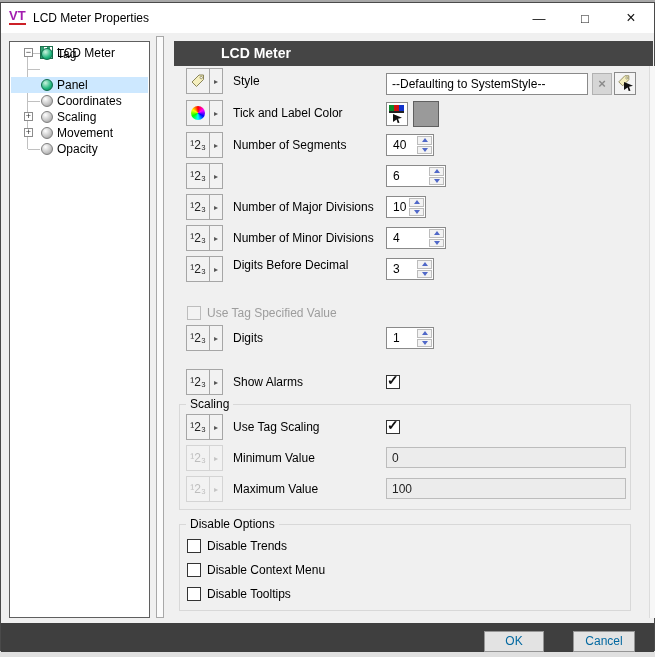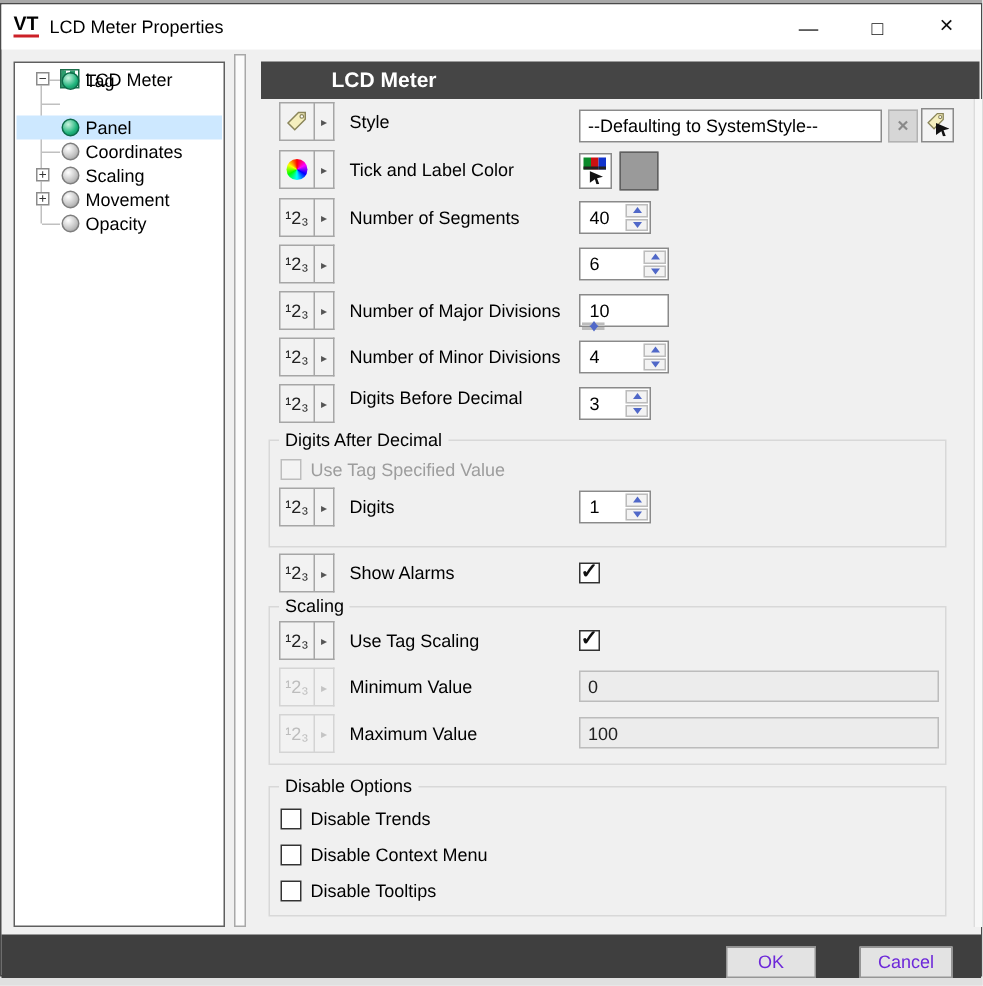--- a/index.html
+++ b/index.html
@@ -6,21 +6,21 @@
   body { font-family:"Liberation Sans", sans-serif; }
   .screen { position:relative; width:655px; height:657px; background:#b9b9b9; overflow:hidden; }
   .strip-top { position:absolute; left:0; top:0; width:655px; height:2px; background:#a8a8a8; }
   .strip-bottom { position:absolute; left:0; top:651px; width:655px; height:6px; background:#e0e0e0; }
 
   .dialog { position:absolute; left:0; top:2px; width:655px; height:649px; box-sizing:border-box;
             border:1px solid #4a4a4a; background:#f0f0f0; }
 
   
   .titlebar { position:absolute; left:0; top:0; right:0; height:30px; background:#ffffff; }
-  .logo { position:absolute; left:8px; top:7px; color:#000000; font-weight:bold; font-size:13px;
+  .logo { position:absolute; left:8px; top:7px; color:#a21caf; font-weight:bold; font-size:13px;
           line-height:12px; border-bottom:2px solid #cc2027; padding-bottom:1px; }
   .title-text { position:absolute; left:32px; top:0; line-height:30px; font-size:12px; color:#000; }
   .win-controls { position:absolute; right:0; top:0; height:30px; display:flex; }
   .win-btn { width:46px; height:30px; display:flex; align-items:center; justify-content:center;
              font-size:13px; color:#111; cursor:default; }
   .win-btn.close { font-size:16px; }
 
   
   .tree { position:absolute; left:8px; top:38px; width:141px; height:577px; background:#fff;
           border:1px solid #5f5f5f; box-sizing:border-box; overflow:hidden; }
@@ -94,21 +94,21 @@
                border:1px solid #8a8a8a; box-sizing:border-box; }
   .tick-squares { position:absolute; left:2px; top:2px; display:flex; }
   .tick-squares i { width:5px; height:6px; display:block; border-bottom:2px solid #222; }
   .cursor-arrow { position:absolute; width:9px; height:9px; background:#111;
                   clip-path:polygon(0 0, 100% 42%, 56% 54%, 72% 96%, 52% 100%, 40% 62%, 0 88%); }
   .swatch { position:absolute; left:412px; top:98px; width:26px; height:26px; border:1px solid #606060; box-sizing:border-box; }
 
   
   .footer { position:absolute; left:0; right:0; top:620px; height:29px; background:#3f3f3f; }
   .btn { position:absolute; top:8px; height:21px; background:#e3e3e3; border:1px solid #969696;
-         box-sizing:border-box; font-size:12px; color:#6d28d9; text-align:center; line-height:19px; }
+         box-sizing:border-box; font-size:12px; color:#0369a1; text-align:center; line-height:19px; }
   .btn.ok { left:483px; width:60px; }
   .btn.cancel { left:572px; width:62px; }
 </style>
 </head>
 <body>
 
 <div class="screen">
   <div class="strip-top"></div>
   <div class="strip-bottom"></div>
 
@@ -252,21 +252,21 @@
       </span>
     </div>
 
     <div class="iconbtn" style="top:191px;">
       <span class="ib-main">
           <span class="numglyph">¹2₃</span>
         </span>
       <span class="ib-arrow">▸</span>
     </div>
     <div class="row-label" style="top:191px;">Number of Major Divisions</div>
-    <div class="spinner" style="top:193px; width:60px;flex-direction:column;">
+    <div class="spinner" style="top:193px; width:40px;">
       <span class="spin-val">10</span>
       <span class="spin-btns">
         <span class="spin-btn">
             <i class="tri up"></i>
           </span>
         <span class="spin-btn">
             <i class="tri down"></i>
           </span>
       </span>
     </div>
@@ -302,23 +302,20 @@
       <span class="spin-btns">
         <span class="spin-btn">
             <i class="tri up"></i>
           </span>
         <span class="spin-btn">
             <i class="tri down"></i>
           </span>
       </span>
     </div>
 
-    <div class="groupbox" style="top:290px; height:72px;">
-      <span class="legend">Digits After Decimal</span>
-    </div>
     <span class="checkbox disabled" style="left:186px; top:303px;"></span>
     <span class="cb-label dim" style="left:206px; top:303px;">Use Tag Specified Value</span>
     <div class="iconbtn" style="top:322px;">
       <span class="ib-main">
           <span class="numglyph">¹2₃</span>
         </span>
       <span class="ib-arrow">▸</span>
     </div>
     <div class="row-label" style="top:322px;">Digits</div>
     <div class="spinner" style="top:324px; width:48px;">

